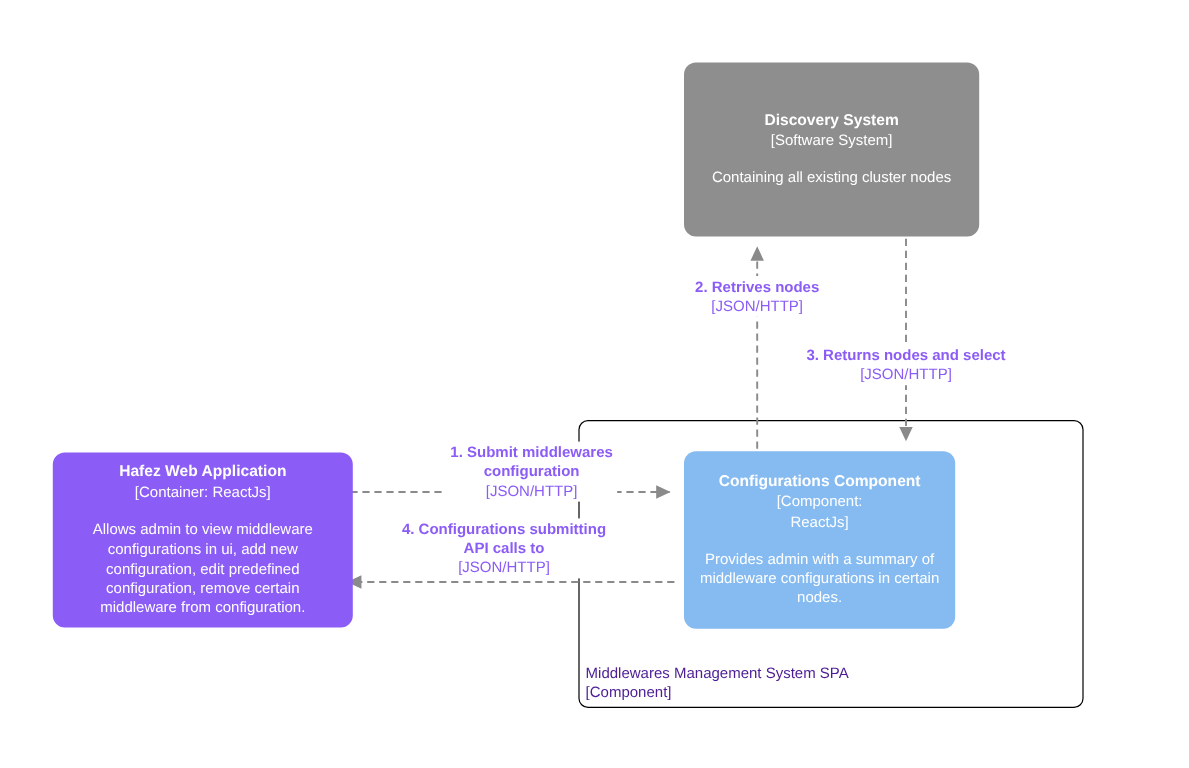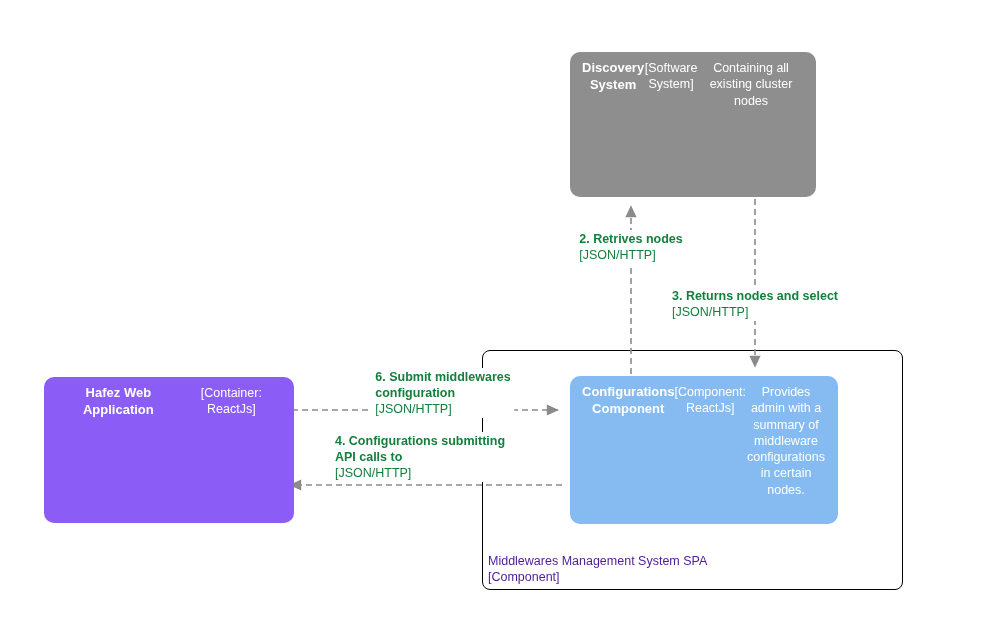--- a/index.html
+++ b/index.html
@@ -13,34 +13,34 @@
     background: #ffffff;
     overflow: hidden;
   }
 
   
   .node {
     position: absolute;
     border-radius: 10px;
     color: #ffffff;
     display: flex;
-    flex-direction: row;
+    flex-direction: column;
     justify-content: center;
     text-align: center;
     padding: 8px 12px;
     font-size: 12.5px;
     line-height: 1.3;
   }
   .node-title { font-weight: bold; font-size: 13px; }
   .node-sub   { white-space: pre-line; margin-bottom: 15px; }
   .node-desc  { }
 
   #node-discovery { left: 570px; top: 52px;  width: 246px; height: 145px; background: #8e8e8e; }
   #node-hafez     { left: 44px;  top: 377px; width: 250px; height: 146px; background: #8b5cf6; }
-  #node-config    { left: 570px; top: 376px; width: 268px; height: 148px; background: #85bbf0; }
+  #node-config    { left: 570px; top: 376px; width: 226px; height: 148px; background: #85bbf0; }
 
   
   .boundary {
     position: absolute;
     left: 482px; top: 350px; width: 421px; height: 240px;
     border: 1px solid #000000;
     border-radius: 8px;
     background: #ffffff;
   }
   .boundary-label {
@@ -57,22 +57,23 @@
     stroke: #8a8a8a;
     stroke-width: 1.6;
     fill: none;
     stroke-dasharray: 6 4;
   }
 
   
   .edge-label {
     position: absolute;
     transform: translateX(-50%);
+    text-align: center;
     background: #ffffff;
-    color: #15803d;
+    color: #8b5cf6;
     font-size: 12.5px;
     line-height: 1.28;
     padding: 1px 4px;
   }
   .edge-label .lbl { display: block; font-weight: bold; white-space: pre-line; }
   #edge-label-1 { left: 443px; top: 368px; }
   #edge-label-2 { left: 631px; top: 230px; }
   #edge-label-3 { left: 755px; top: 287px; }
   #edge-label-4 { left: 420px; top: 432px; }
 </style>
@@ -101,31 +102,32 @@
 
   <div class="node" id="node-discovery">
     <div class="node-title">Discovery System</div>
     <div class="node-sub">[Software System]</div>
     <div class="node-desc">Containing all existing cluster nodes</div>
   </div>
 
   <div class="node" id="node-hafez">
     <div class="node-title">Hafez Web Application</div>
     <div class="node-sub">[Container: ReactJs]</div>
+    <div class="node-desc">Allows admin to view middleware configurations in ui, add new configuration, edit predefined configuration, remove certain middleware from configuration.</div>
   </div>
 
   <div class="node" id="node-config">
     <div class="node-title">Configurations Component</div>
     <div class="node-sub">[Component:
 ReactJs]</div>
     <div class="node-desc">Provides admin with a summary of middleware configurations in certain nodes.</div>
   </div>
 
   <div class="edge-label" id="edge-label-1">
-    <span class="lbl">6. Submit middlewares
+    <span class="lbl">1. Submit middlewares
 configuration</span>
     <span class="proto">[JSON/HTTP]</span>
   </div>
 
   <div class="edge-label" id="edge-label-2">
     <span class="lbl">2. Retrives nodes</span>
     <span class="proto">[JSON/HTTP]</span>
   </div>
 
   <div class="edge-label" id="edge-label-3">

